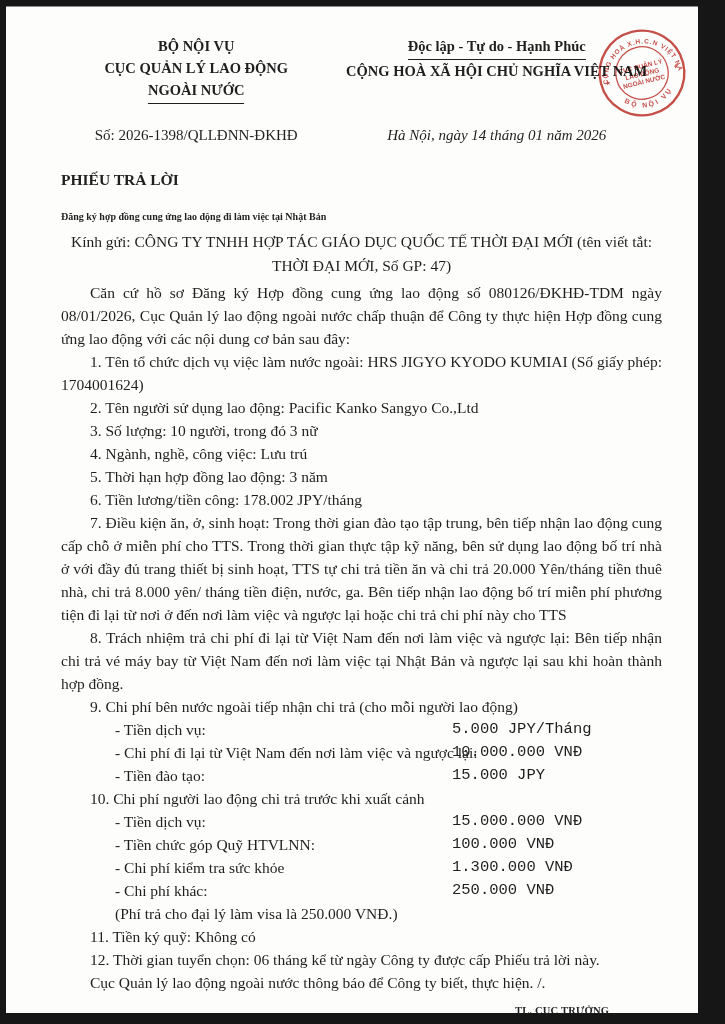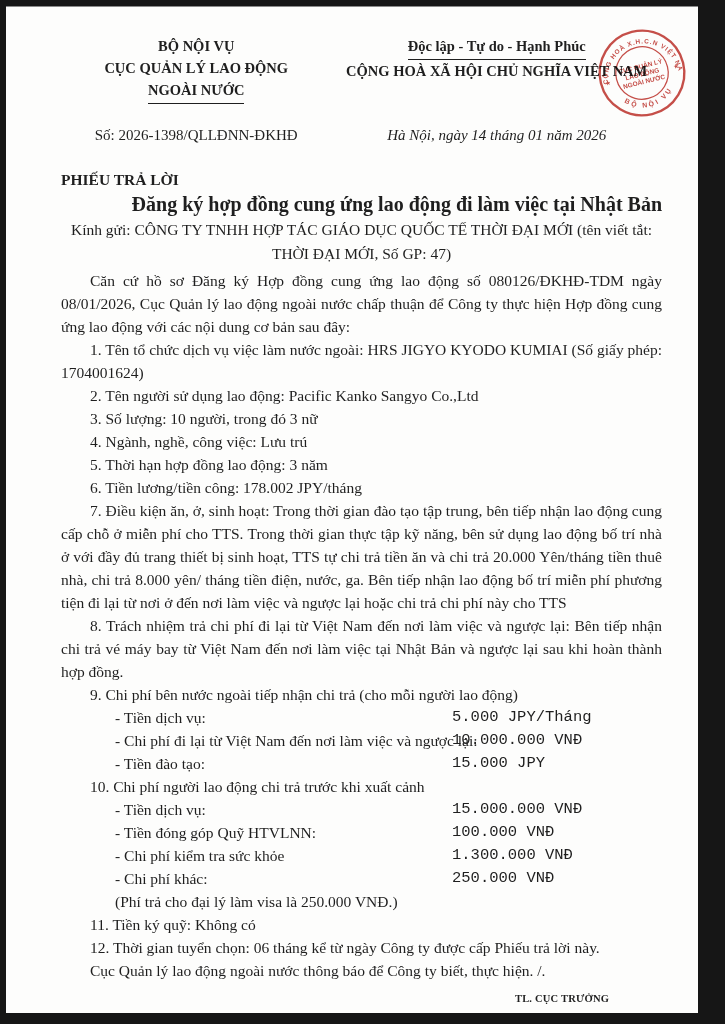--- a/index.html
+++ b/index.html
@@ -23,21 +23,21 @@
   .hdr2{display:flex;margin-top:23px;font-size:15px;}
   .hdr2 .so{width:45%;text-align:center;}
   .hdr2 .date{width:55%;text-align:center;font-style:italic;}
 
   
   .stamp{position:absolute;left:590px;top:20px;width:92px;height:92px;
     transform:rotate(-14deg);opacity:.92;mix-blend-mode:multiply;z-index:5;}
 
   
   .title{margin-top:24px;text-align:left;font-weight:bold;font-size:15.5px;line-height:23px;}
-  .subtitle{text-align:right;font-weight:bold;font-size:20px;line-height:23px;margin-top:2px;}
+  .subtitle{text-align:left;font-weight:bold;font-size:10px;line-height:23px;margin-top:14px;}
   .kinhgui{text-align:center;font-size:15.5px;line-height:24px;margin-top:2px;}
 
   
   .bodytext{font-size:15.5px;line-height:23px;text-align:justify;}
   .bodytext p{margin:0;text-indent:29px;}
   .fee-row{position:relative;padding-left:54px;text-indent:0;}
   .fee-row .val{position:absolute;left:391px;top:0;font-family:Liberation Mono, monospace;}
   .note{padding-left:54px;text-indent:0 !important;}
 
   
@@ -118,21 +118,21 @@
         <span>- Tiền đào tạo:</span>
         <span class="val">15.000 JPY</span>
       </div>
 
       <p>10. Chi phí người lao động chi trả trước khi xuất cảnh</p>
       <div class="fee-row">
         <span>- Tiền dịch vụ:</span>
         <span class="val">15.000.000 VNĐ</span>
       </div>
       <div class="fee-row">
-        <span>- Tiền đóng góp Quỹ HTVLNN:</span>
+        <span>- Tiền chức góp Quỹ HTVLNN:</span>
         <span class="val">100.000 VNĐ</span>
       </div>
       <div class="fee-row">
         <span>- Chi phí kiểm tra sức khỏe</span>
         <span class="val">1.300.000 VNĐ</span>
       </div>
       <div class="fee-row">
         <span>- Chi phí khác:</span>
         <span class="val">250.000 VNĐ</span>
       </div>

